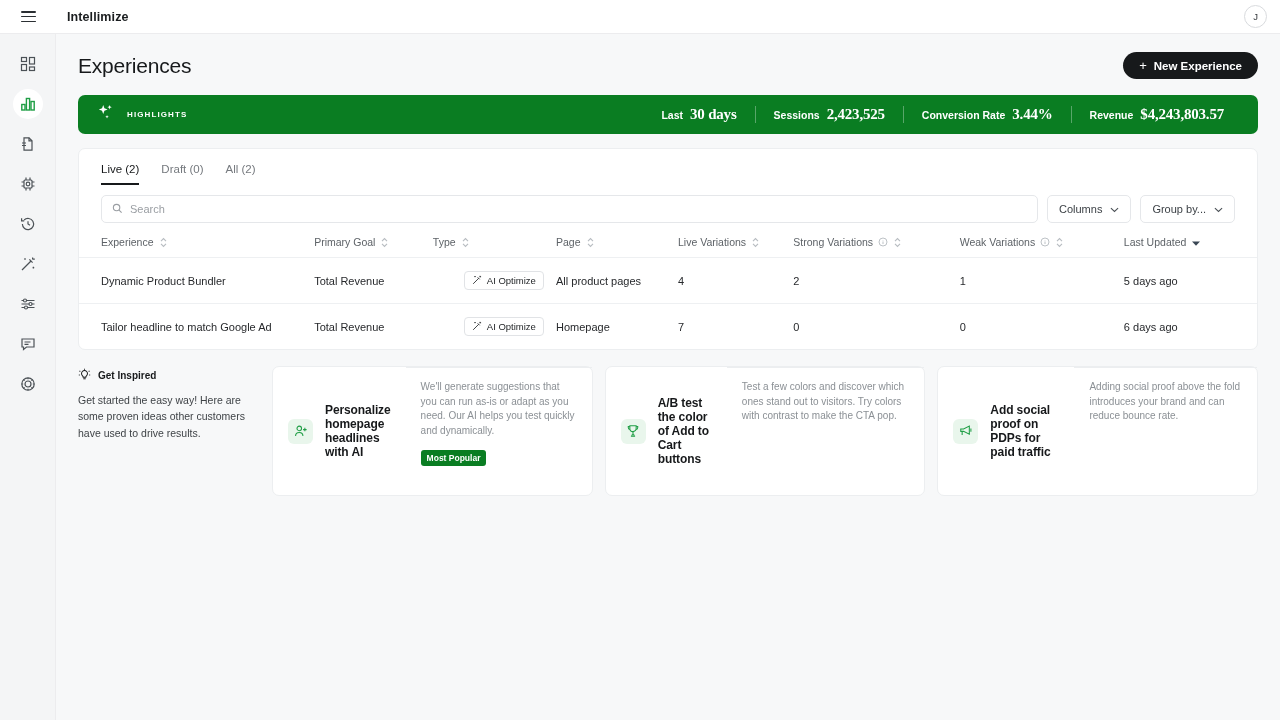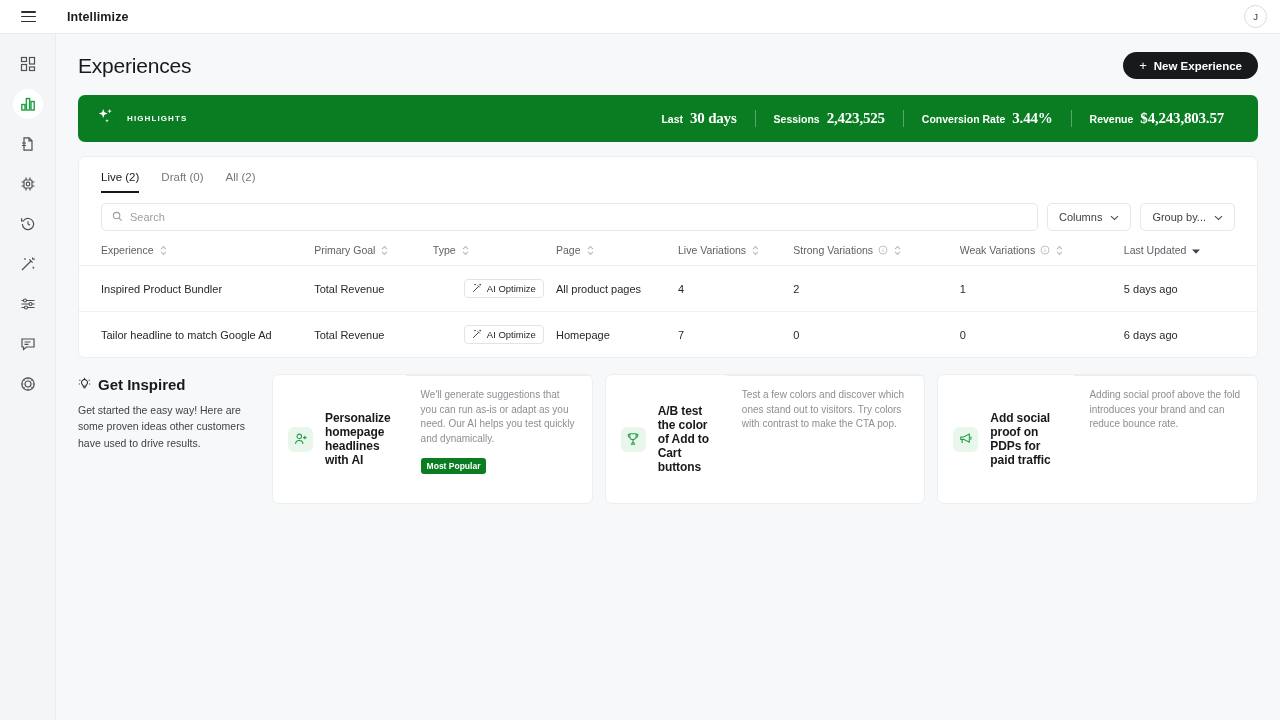--- a/index.html
+++ b/index.html
@@ -78,21 +78,21 @@
     height: 27px; padding: 0 16px;
     font-size: 11.5px; font-weight: bold;
     font-family: "Liberation Sans", sans-serif;
     cursor: pointer;
   }
   .btn-new .plus { font-size: 13px; font-weight: normal; line-height: 1; }
 
   
   .highlights {
     margin: 16px 22px 0 22px;
-    height: 47px; border-radius: 7px;
+    height: 39px; border-radius: 7px;
     background: #0a7d22;
     display: flex; align-items: center;
     color: #fff;
   }
   .hl-left { display: flex; align-items: center; gap: 12px; padding-left: 18px; }
   .hl-label { font-size: 8px; font-weight: bold; letter-spacing: 1.1px; }
   .hl-stats { margin-left: auto; display: flex; align-items: center; padding-right: 16px; }
   .hl-stat { display: flex; align-items: baseline; gap: 7px; padding: 0 18px; }
   .hl-stat + .hl-stat { border-left: 1px solid rgba(255,255,255,.32); }
   .hl-k { font-size: 10.5px; font-weight: bold; }
@@ -155,21 +155,21 @@
     padding: 2.5px 7px; font-size: 9.5px; color: #1d2023; white-space: nowrap; margin-left: 31px;
   }
   .sort-ico { display: inline-block; width: 9px; height: 11px; }
   .info-ico { display: inline-block; width: 10px; height: 10px; }
 
   
   .inspire { display: flex; gap: 12px; padding: 16px 22px 0 22px; align-items: flex-start; }
   .inspire-left { width: 182px; padding-top: 2px; flex: 0 0 182px; }
   .inspire-title {
     display: flex; align-items: center; gap: 7px;
-    font-size: 15px; font-weight: bold; color: #17191b;
+    font-size: 10px; font-weight: bold; color: #17191b;
   }
   .inspire-desc { font-size: 10.5px; line-height: 1.55; color: #3f4347; margin-top: 9px; }
 
   .cards { display: flex; gap: 12px; flex: 1; }
   .card {
     flex: 1; background: #fff; border: 1px solid #eceef0; border-radius: 7px;
     display: flex; flex-direction: row; min-height: 130px; cursor: pointer;
   }
   .card-head { display: flex; align-items: center; gap: 12px; padding: 13px 15px; }
   .card-ico {
@@ -448,21 +448,21 @@
             <span class="sort-ico">
               <svg width="10" height="7" viewBox="0 0 10 7" fill="#3a4654">
                     <path d="M1 1.6h8L5 5.8z"></path>
                   </svg>
             </span>
               </span></th>
         </tr>
       </thead>
       <tbody>
         <tr>
-          <td class="c1">Inspired Product Bundler</td>
+          <td class="c1">Dynamic Product Bundler</td>
           <td class="c2">Total Revenue</td>
           <td class="c3">
             <span class="badge-ai">
               <span>
                 <svg width="10" height="10" viewBox="0 0 12 12" fill="none" stroke="#1d2023" stroke-width="1">
                     <path d="M1.4 10.6L8 4"></path>
                     <path d="M6.8 2.8l2.4 2.4"></path>
                     <path d="M9.6 1v1.6M10.9 2.1h-1.6"></path>
                     <path d="M3.6 1.3v1.2M4.3 1.9H3"></path>
                   </svg>

